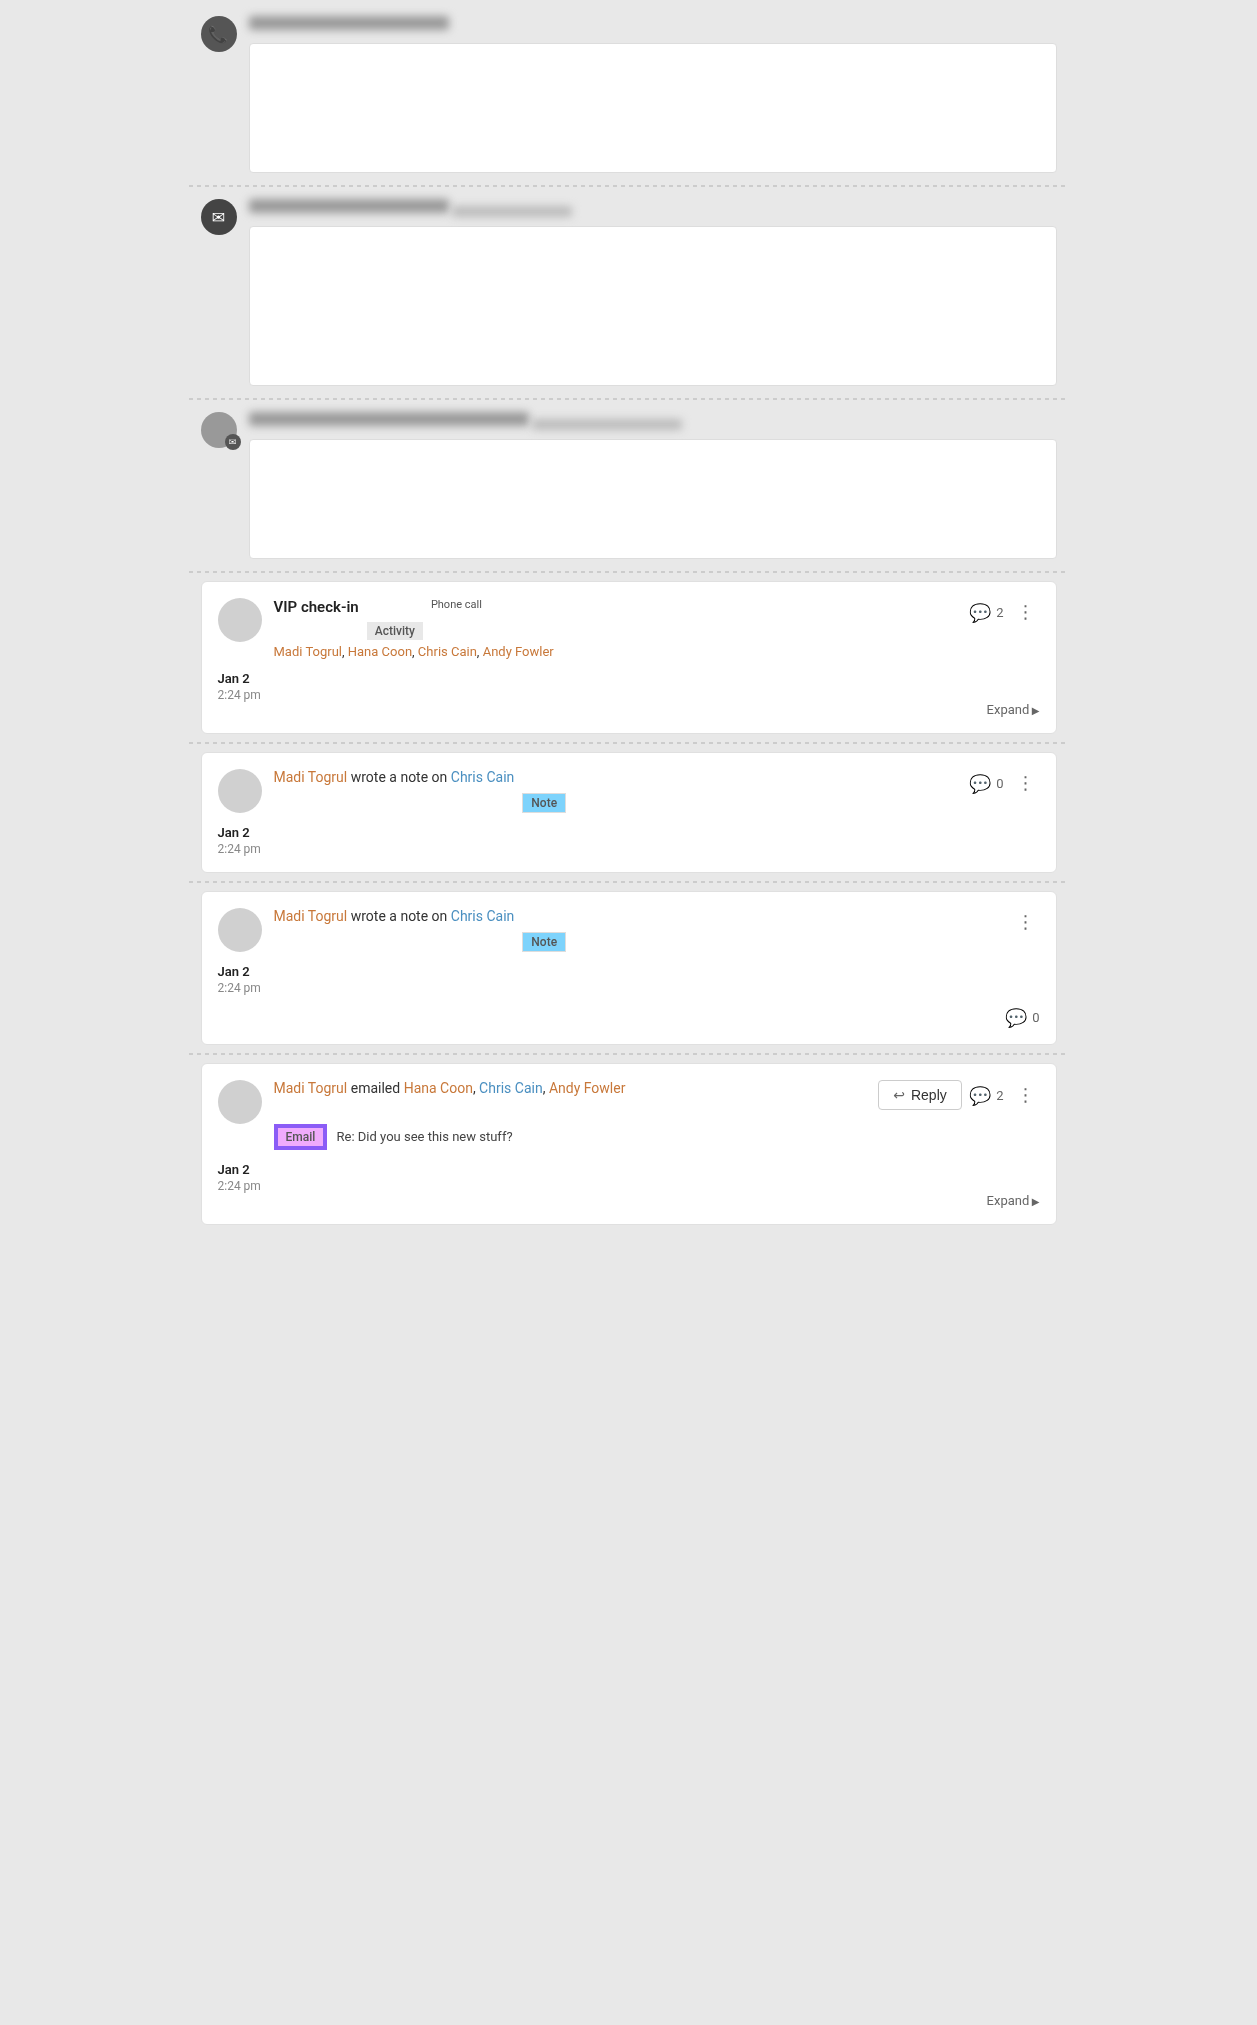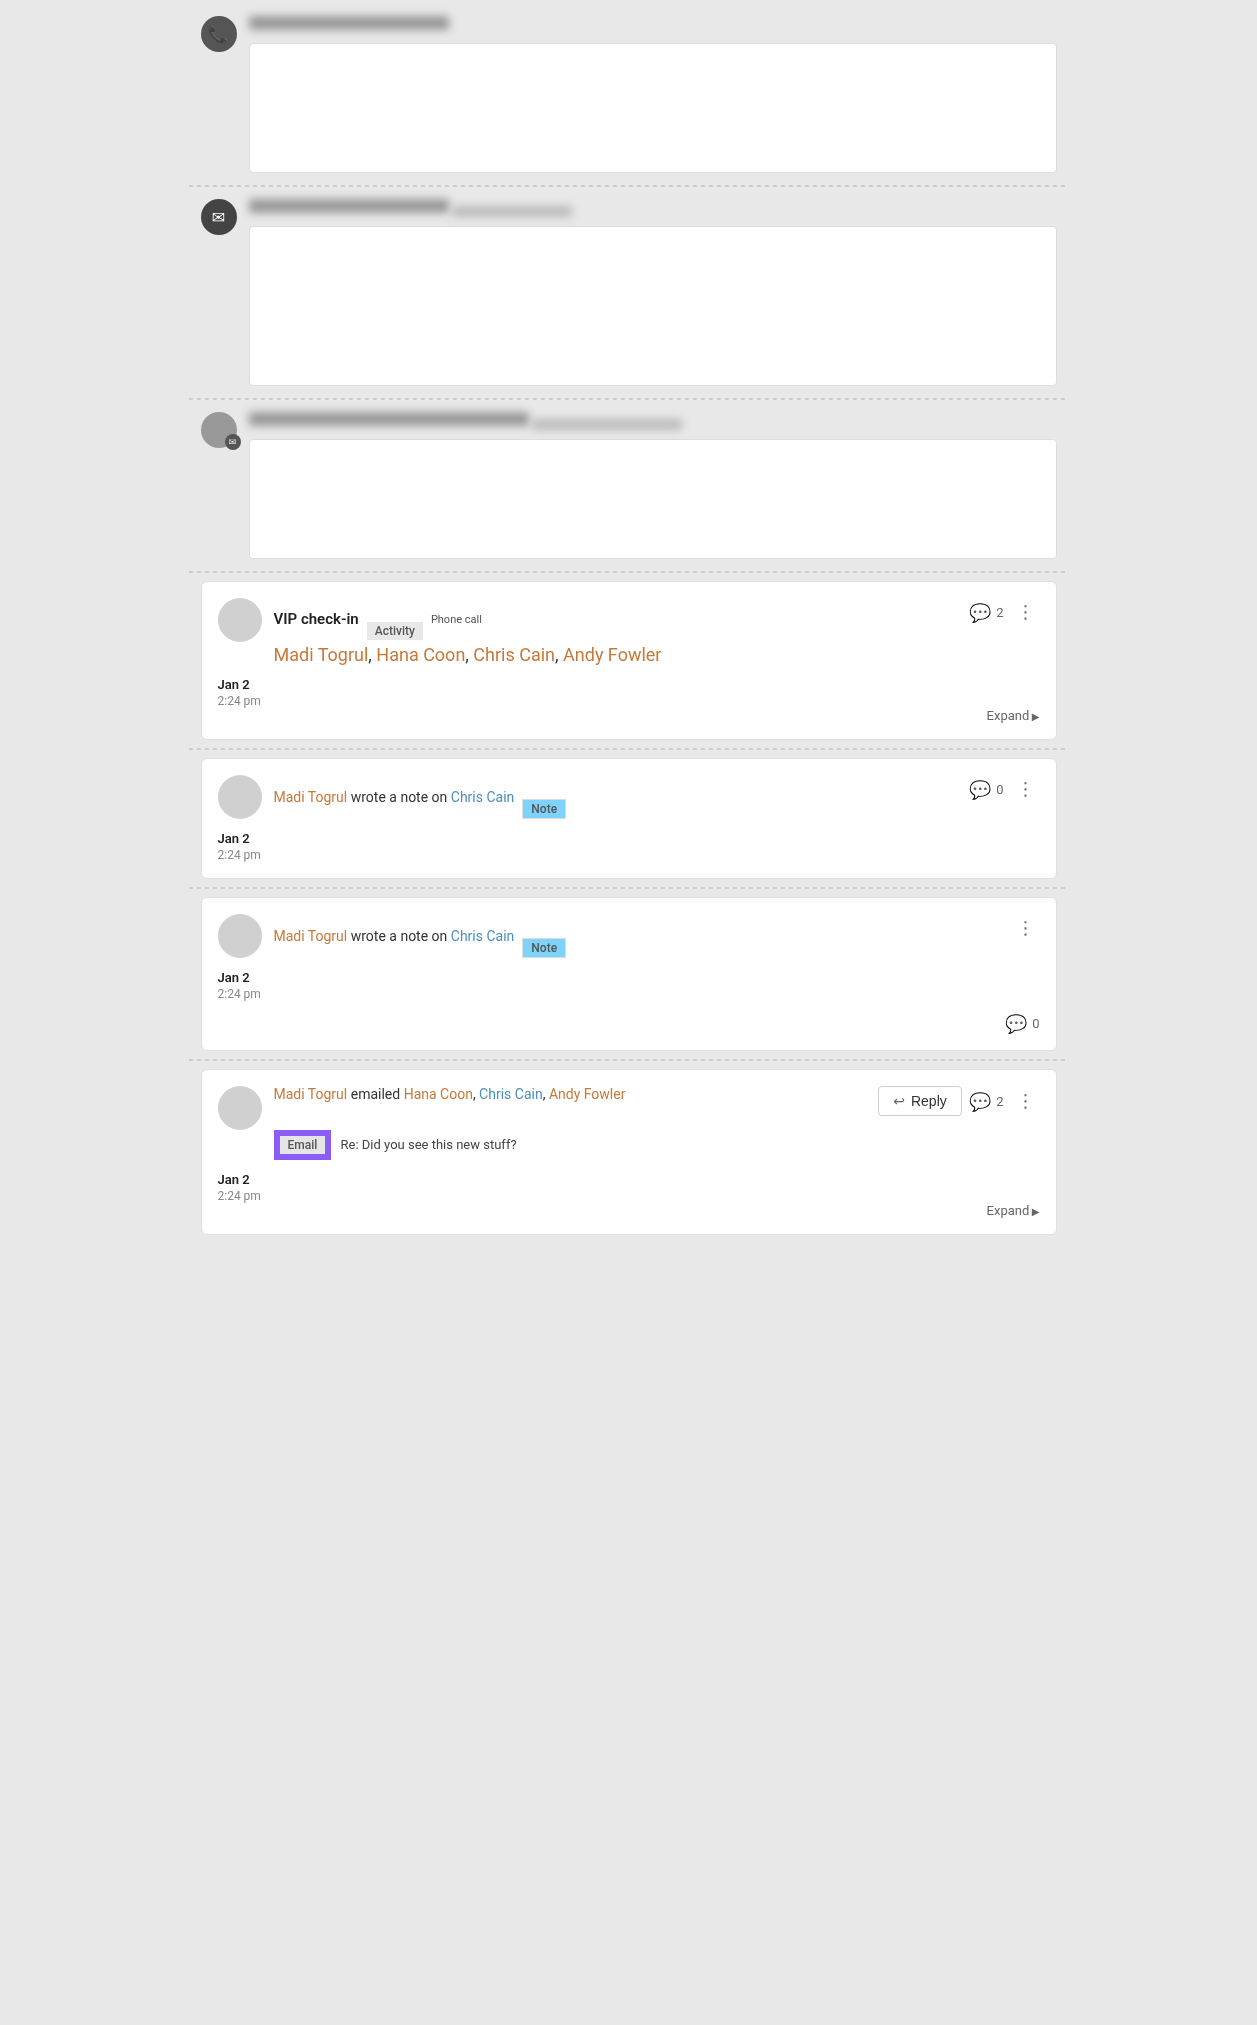--- a/index.html
+++ b/index.html
@@ -86,21 +86,21 @@
       flex-shrink: 0;
       margin-right: 12px;
     }
 
     .card-info {
       flex: 1;
     }
 
     .card-title-row {
       display: flex;
-      align-items: center;
+      align-items: flex-start;
       gap: 8px;
       flex-wrap: wrap;
     }
 
     .card-title {
       font-weight: 600;
       font-size: 15px;
       color: #222;
     }
 
@@ -124,28 +124,28 @@
       font-size: 11px;
     }
 
     .badge-note {
       background: #7dd3fc;
       color: #555;
       border: 1px solid #ddd;
     }
 
     .badge-email {
-      background: #e5e5e5;
+      background: #f0abfc;
       color: #555;
-      border: 6px solid #8b5cf6;
+      border: 4px solid #8b5cf6;
     }
 
     .card-participants {
       margin-top: 4px;
-      font-size: 18px;
+      font-size: 13px;
     }
 
     .participant-link {
       color: #c8783a;
       text-decoration: none;
     }
 
     .card-meta-right {
       display: flex;
       align-items: center;

